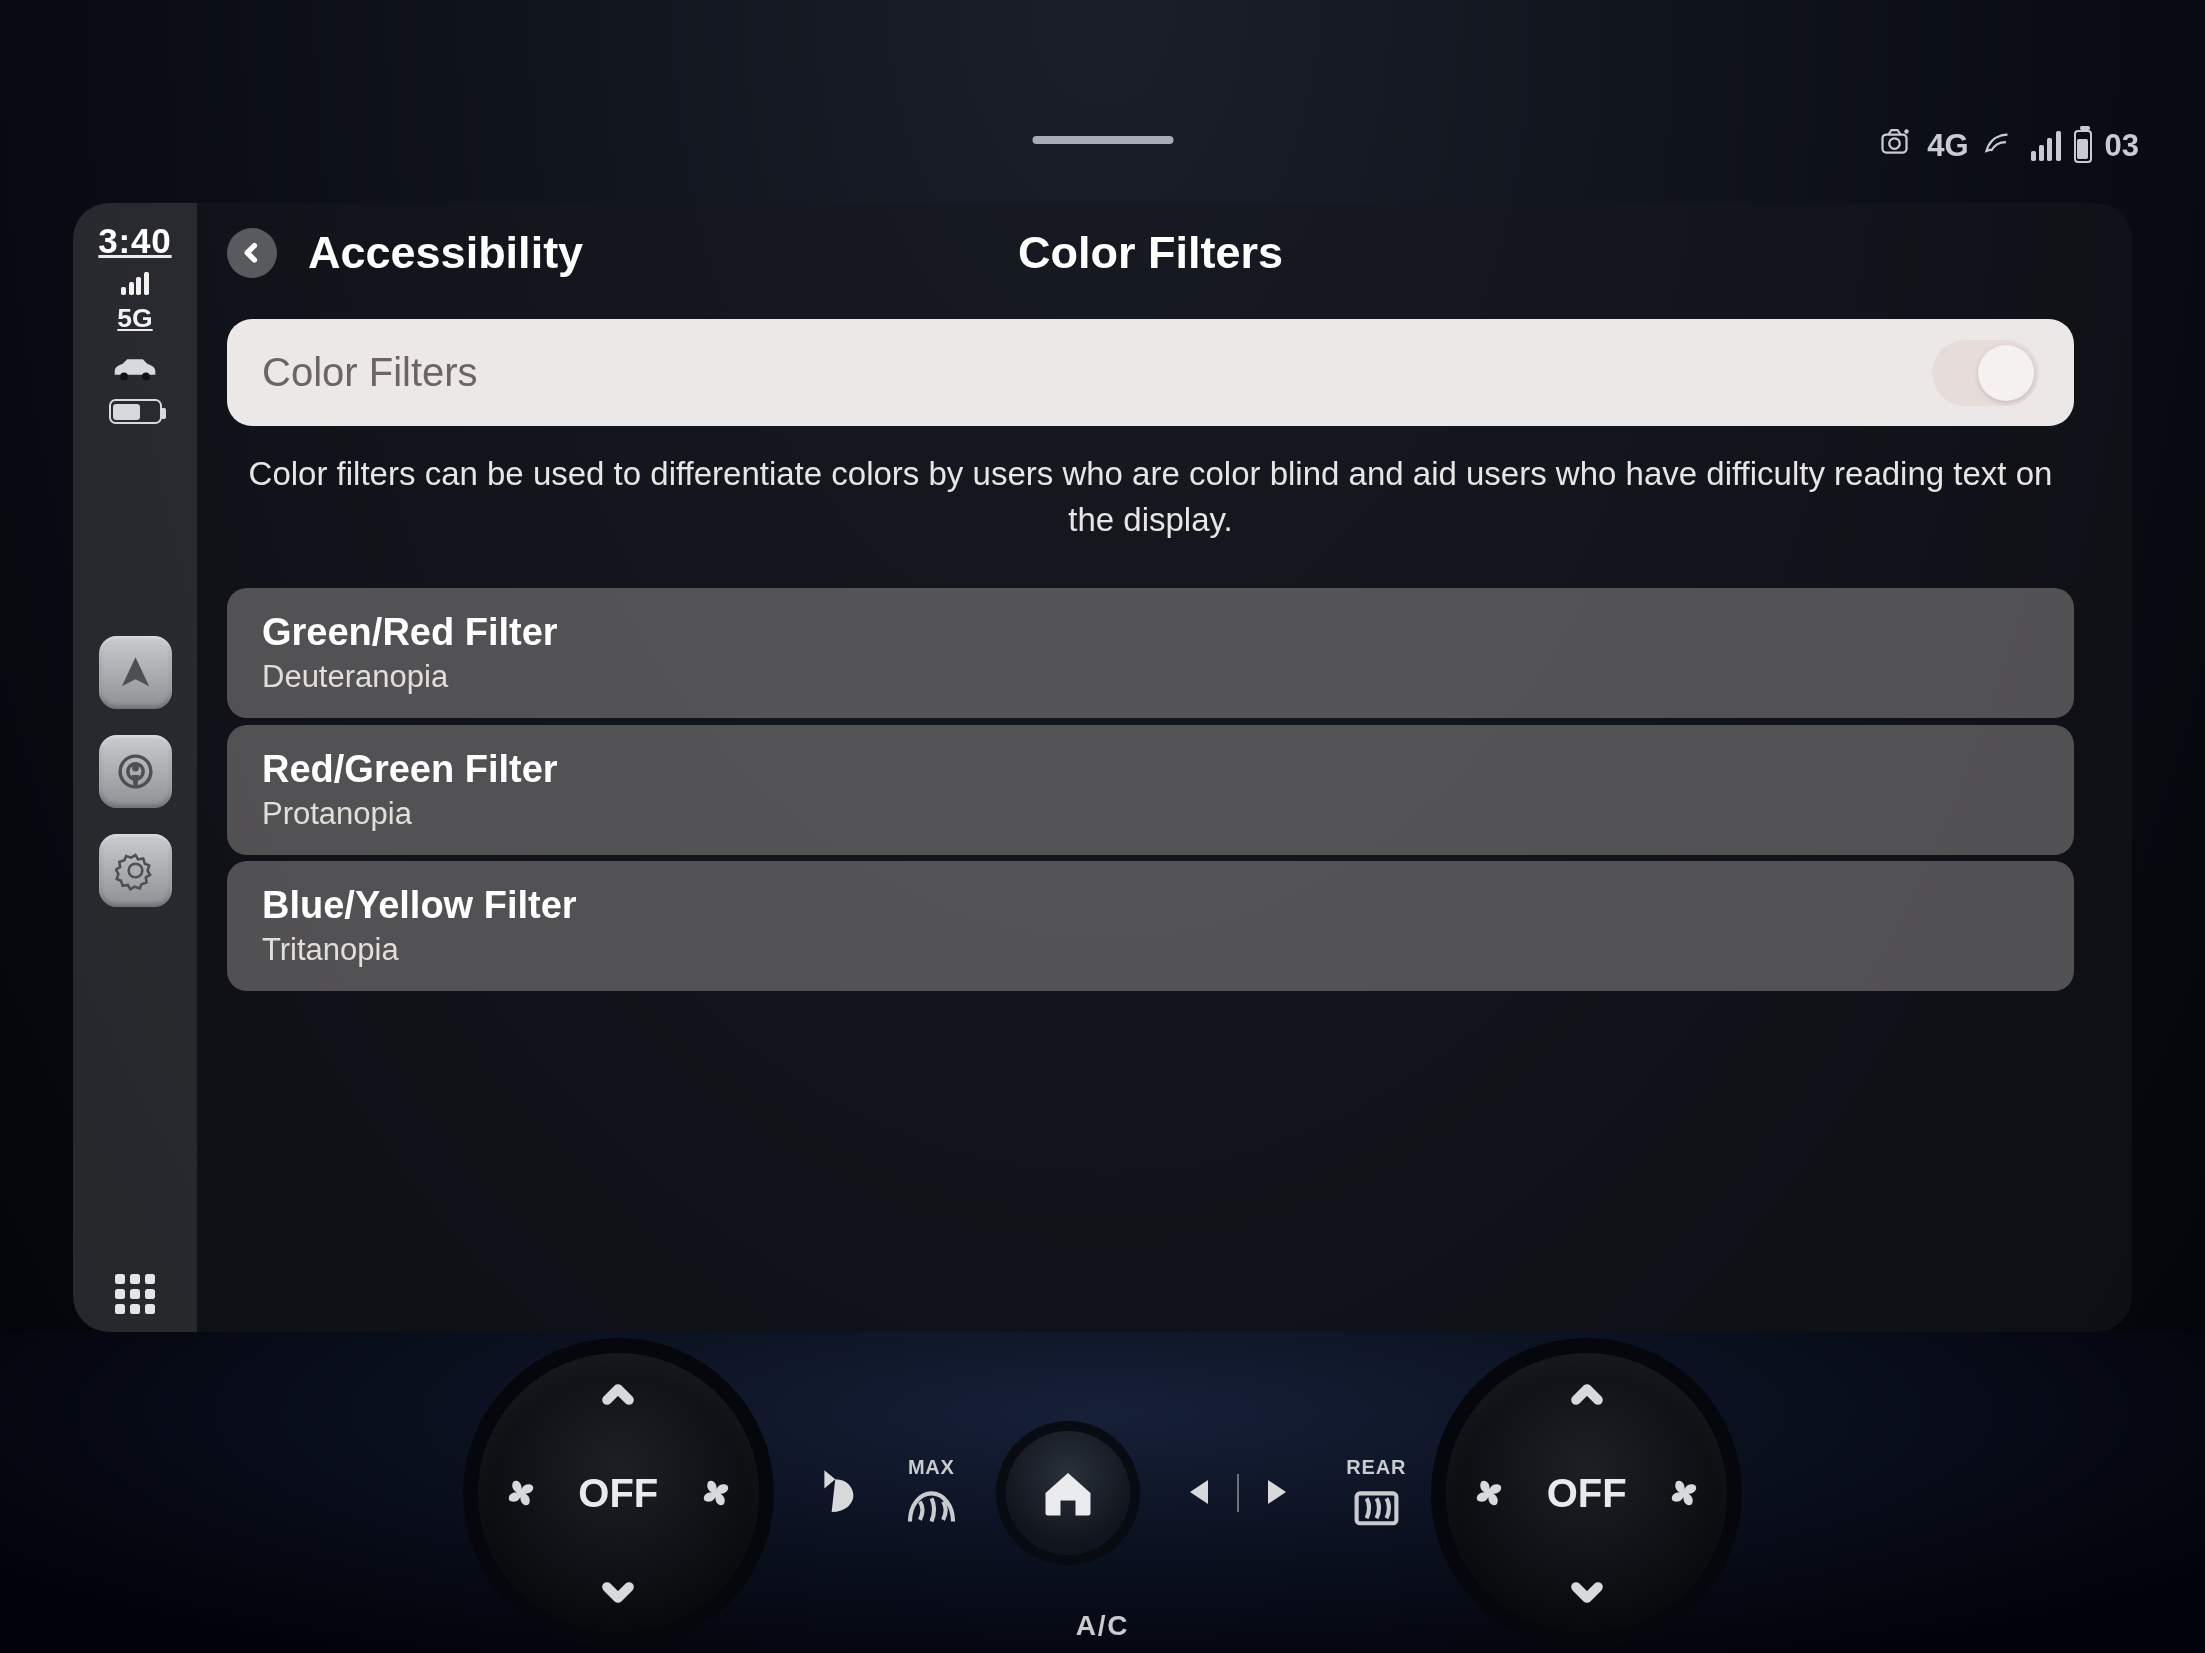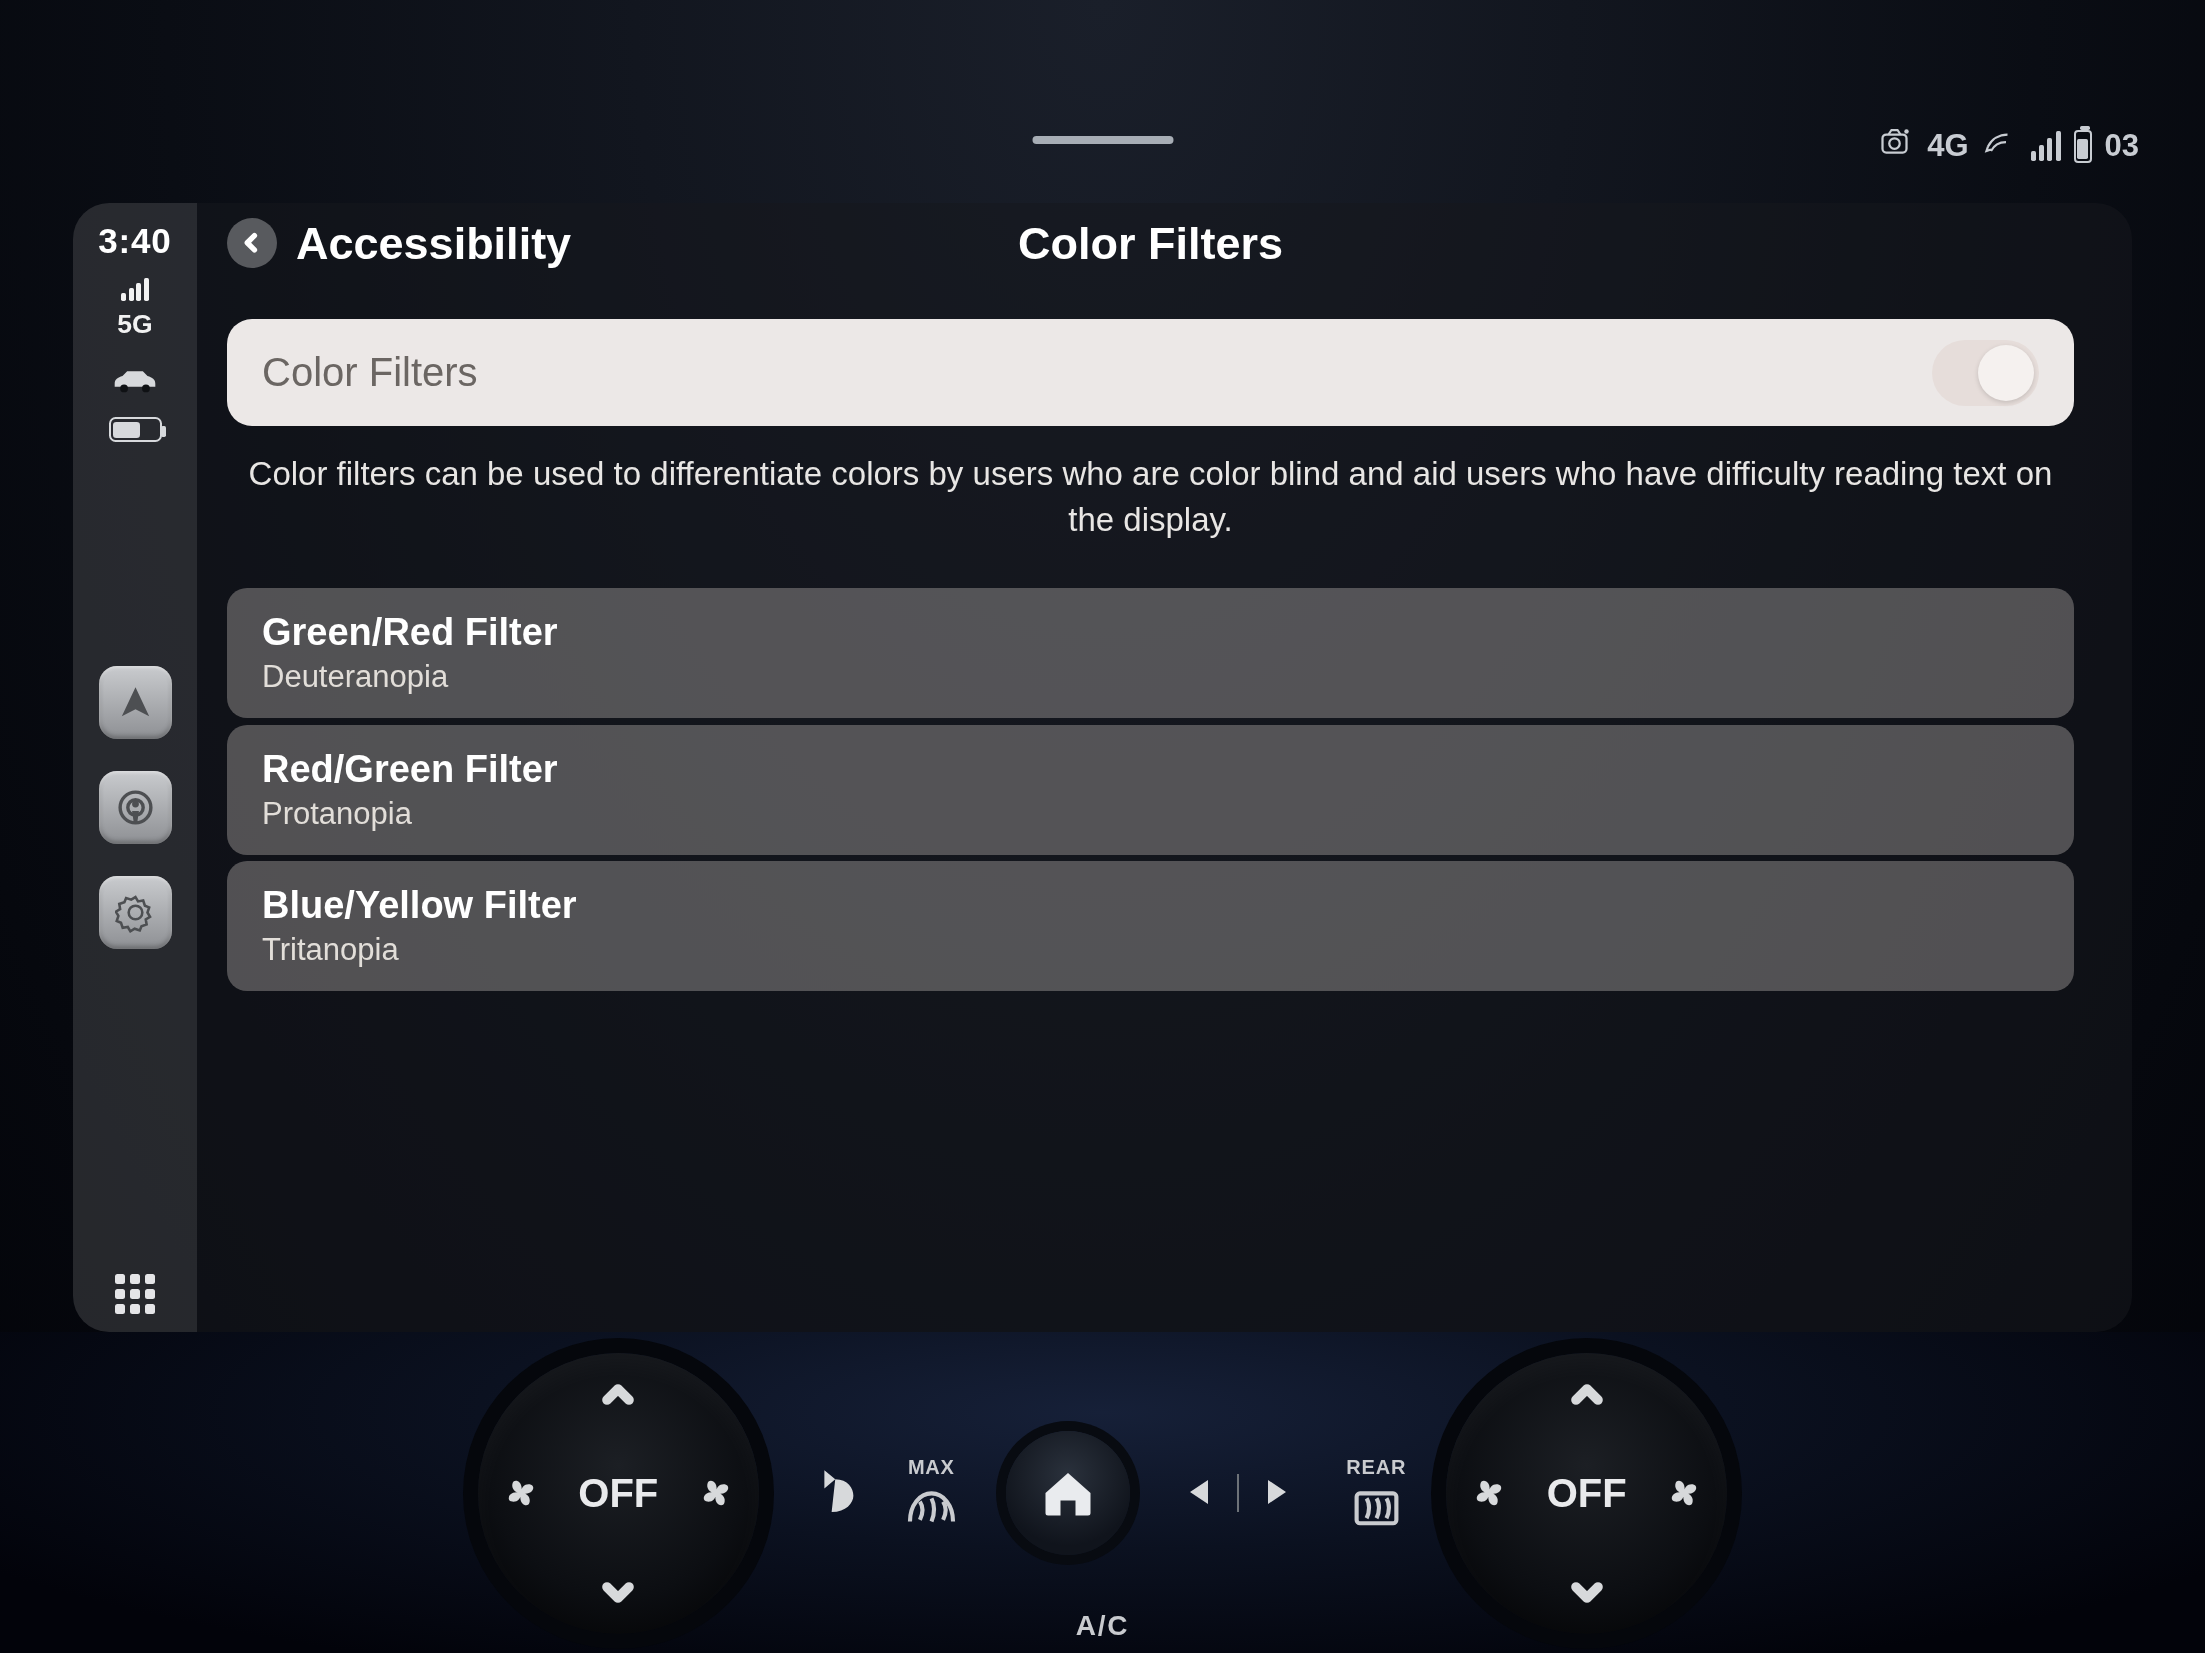--- a/index.html
+++ b/index.html
@@ -40,21 +40,22 @@
     display: flex;
     overflow: hidden;
   }
 
   
   .sidebar {
     width: 124px;
     background: rgba(255,255,255,0.10);
     display: flex; flex-direction: column; align-items: center;
     padding: 18px 0 18px 0;
-    gap: 17px;
+    gap: 11px;
+    text-decoration: underline;
   }
   .sb-time { color:#fff; font-weight:700; font-size:35px; letter-spacing:0.8px; }
   .sb-status { display:flex; align-items:center; gap:8.3px; color:#f2f2f2; font-size:26.5px; font-weight:700;flex-direction:column; }
   .sb-status .bars { display:inline-flex; align-items:flex-end; gap:2.5px; }
   .sb-status .bars span { width:5px; background:#f2f2f2; border-radius:1.7px; }
   .sb-car { margin-top:6.6px; }
   .sb-car svg { width:50px; height:30px; fill:#d7d9dc; }
   .sb-batt { width:53px; height:25px; border:2.5px solid #d7d9dc; border-radius:6.6px; position:relative; margin-top:3.3px; }
   .sb-batt::after { content:""; position:absolute; right:-6.6px; top:6.6px; width:5px; height:11.6px; background:#d7d9dc; border-radius:1.7px; }
   .sb-batt .fill { position:absolute; left:2.5px; top:2.5px; bottom:2.5px; width:55%; background:#d7d9dc; border-radius:3.3px; }
@@ -68,21 +69,21 @@
   }
   .app-tile svg { width:41px; height:41px; fill:#4d4f52; }
   .sb-grid {
     margin-top:auto; width:40px; height:40px;
     display:grid; grid-template-columns:repeat(3,1fr); grid-template-rows:repeat(3,1fr); gap:5px;
   }
   .sb-grid span { background:#e4e5e7; border-radius:2.5px; }
 
   
   .content { flex:1; padding: 15px 58px 0 30px; overflow:hidden; }
-  .header { display:flex; align-items:flex-start; gap:19px; position:relative; height:70px; }
+  .header { display:flex; align-items:center; gap:31px; position:relative; height:70px; }
   .back-circle {
     width:50px; height:50px; border-radius:50%; background:rgba(255,255,255,.30);
     display:flex; align-items:center; justify-content:center;
   }
   .back-circle svg { width:21.5px; height:21.5px; stroke:#fff; stroke-width:6; fill:none; stroke-linecap:round; stroke-linejoin:round; }
   .header-back-label { color:#fff; font-size:45px; font-weight:700; }
   .header-title { position:absolute; left:0; right:0; text-align:center; color:#fff; font-size:45px; font-weight:800; pointer-events:none; }
 
   .toggle-row {
     margin-top:31px; background:#ece8e7; border-radius:25px;

